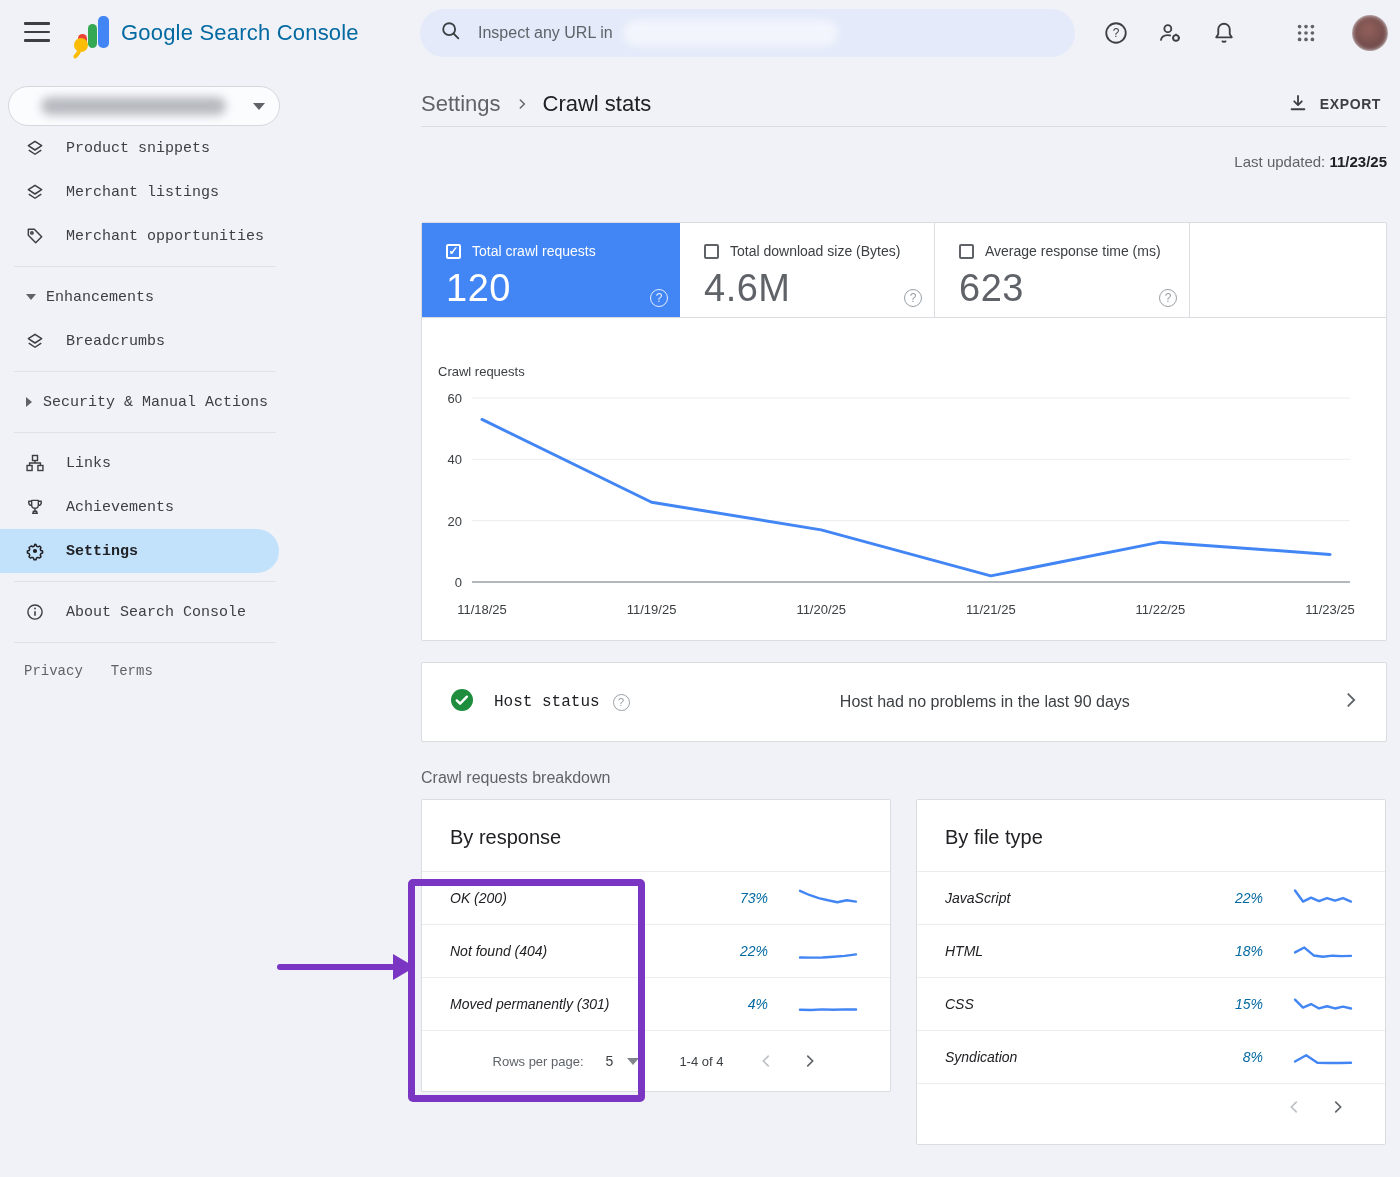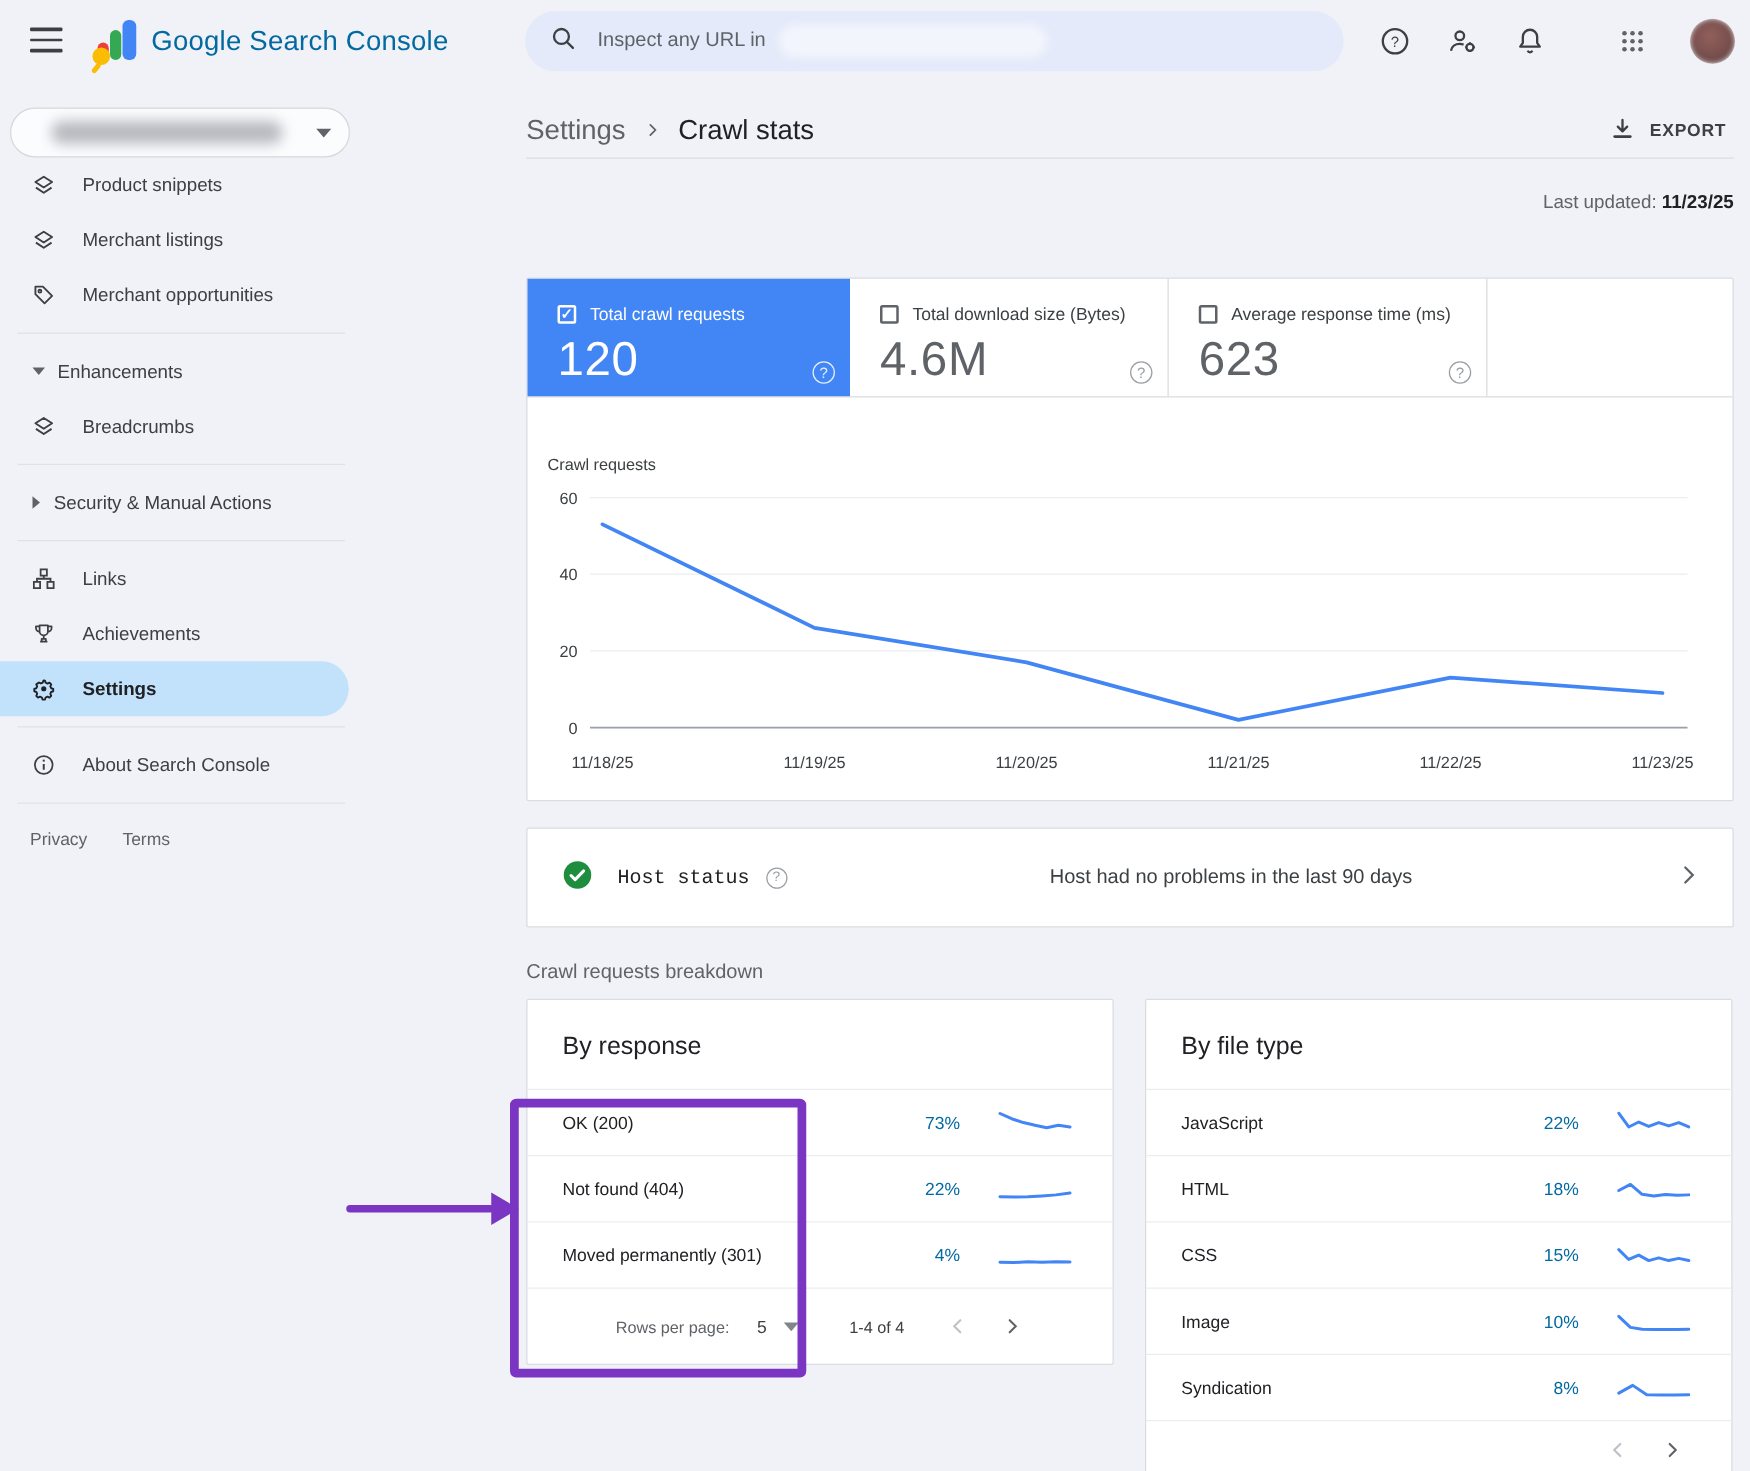--- a/index.html
+++ b/index.html
@@ -30,21 +30,21 @@
 
   
   .layout { display:flex; width:100%; height:1111px; }
   .sidebar { width:290px; flex:0 0 290px; }
   .main { flex:1; padding:0 13px 0 131px; position:relative; }
 
   
   .prop-pill { margin:20px 10px 0 8px; height:40px; border:1px solid #d5d7db; border-radius:22px; background:#fbfcfe; display:flex; align-items:center; padding:0 14px; cursor:pointer; }
   .prop-blob { width:185px; height:18px; margin-left:18px; border-radius:9px; background:#b6b9bf; filter:blur(5px); }
   .prop-caret { margin-left:auto; width:0; height:0; border-left:6px solid transparent; border-right:6px solid transparent; border-top:7px solid #5f6368; }
-  .nav { margin-top:0; }
+  .nav { margin-top:0;font-family:Liberation Mono, monospace; }
   .nav-item { height:44px; display:flex; align-items:center; padding-left:24px; font-size:15px; color:#3c4043; cursor:pointer; }
   .nav-item .nicon { width:22px; height:22px; flex:0 0 22px; margin-right:20px; display:flex; align-items:center; justify-content:center; color:#3c4043; }
   .nav-item.active { background:#c2e2fc; border-radius:0 22px 22px 0; margin-right:11px; color:#202124; font-weight:bold; }
   .nav-section { height:44px; display:flex; align-items:center; padding-left:26px; font-size:15px; color:#3c4043; cursor:pointer; }
   .caret-d { width:0; height:0; border-left:5.5px solid transparent; border-right:5.5px solid transparent; border-top:6.5px solid #5f6368; margin-right:10px; }
   .caret-r { width:0; height:0; border-top:5.5px solid transparent; border-bottom:5.5px solid transparent; border-left:6.5px solid #5f6368; margin-right:11px; }
   .sdiv { height:1px; background:#dfe1e5; margin:8px 14px; }
   .side-foot { display:flex; gap:28px; padding:12px 0 0 24px; font-size:14px; color:#5f6368; }
   .side-foot span { cursor:pointer; }
 
@@ -82,21 +82,21 @@
   .host-card { margin-top:21px; height:80px; background:#fff; border:1px solid #dadce0; border-radius:2px; display:flex; align-items:center; padding:0 24px 0 28px; cursor:pointer; }
   .host-label { font-size:16px; color:#202124; margin-left:20px;font-family:Liberation Mono, monospace; }
   .host-help { width:17px; height:17px; border:1.5px solid #9aa0a6; border-radius:50%; color:#9aa0a6; font-size:11px; display:flex; align-items:center; justify-content:center; margin-left:13px; cursor:pointer; }
   .host-msg { flex:1; text-align:center; font-size:16px; color:#3c4043; }
 
   
   .bd-label { margin-top:27px; font-size:16px; color:#5f6368; }
   .bd-row { display:flex; gap:25px; margin-top:12px; align-items:flex-start; }
   .bd-card { width:470px; background:#fff; border:1px solid #dadce0; border-radius:2px; }
   .bd-title { padding:26px 0 0 28px; font-size:20px; color:#202124; height:71px; }
-  .brow { height:53px; display:flex; align-items:center; padding:0 30px 0 28px; border-top:1px solid #ebedef; cursor:pointer; }
+  .brow { height:53px; display:flex; align-items:center; padding:0 30px 0 28px; border-top:1px solid #ebedef; cursor:pointer;font-style:italic; }
   .brow:first-of-type { border-top:none; }
   .brow-label { flex:1; font-size:14px; color:#202124; }
   .brow-val { width:58px; text-align:right; font-size:14px; color:#0369a1; margin-right:28px; }
   .spark { width:64px; height:26px; }
   .spark svg { display:block; }
   .bd-foot { border-top:1px solid #ebedef; height:61px; display:flex; align-items:center; justify-content:center; font-size:13px; color:#5f6368; }
   .rpp-val { margin-left:22px; color:#3c4043; font-size:14px; cursor:pointer; }
   .rpp-caret { margin-left:14px; width:0; height:0; border-left:6px solid transparent; border-right:6px solid transparent; border-top:7px solid #80868b; cursor:pointer; }
   .foot-range { margin-left:40px; color:#3c4043; }
   .pg { margin-left:34px; cursor:pointer; display:flex; }
@@ -456,29 +456,20 @@
           <div class="brow">
             <span class="brow-label">CSS</span>
             <span class="brow-val">15%</span>
             <span class="spark">
                 <svg viewBox="0 0 64 26" width="64" height="26">
                   <polyline points="4,8.66 12,16.58 20,13.059999999999999 28,17.46 36,15.26 44,17.46 52,15.7 60,17.46" fill="none" stroke="#4285f4" stroke-width="2.4" stroke-linejoin="round" stroke-linecap="round"></polyline>
                 </svg>
               </span>
           </div>
           <div class="brow">
-            <span class="brow-label">Image</span>
-            <span class="brow-val">10%</span>
-            <span class="spark">
-                <svg viewBox="0 0 64 26" width="64" height="26">
-                  <polyline points="4,9.100000000000001 13.333333333333334,17.9 22.666666666666668,19.44 32,19.66 41.333333333333336,19.66 50.66666666666667,19.66 60,19.44" fill="none" stroke="#4285f4" stroke-width="2.4" stroke-linejoin="round" stroke-linecap="round"></polyline>
-                </svg>
-              </span>
-          </div>
-          <div class="brow">
             <span class="brow-label">Syndication</span>
             <span class="brow-val">8%</span>
             <span class="spark">
                 <svg viewBox="0 0 64 26" width="64" height="26">
                   <polyline points="4,17.46 15.2,11.3 26.4,18.78 37.599999999999994,19 48.8,19 60,18.78" fill="none" stroke="#4285f4" stroke-width="2.4" stroke-linejoin="round" stroke-linecap="round"></polyline>
                 </svg>
               </span>
           </div>
           <div class="bd-foot" style="align-items:flex-start;padding-top:14px;">
             <span class="pg prev" style="margin-left:330px">

